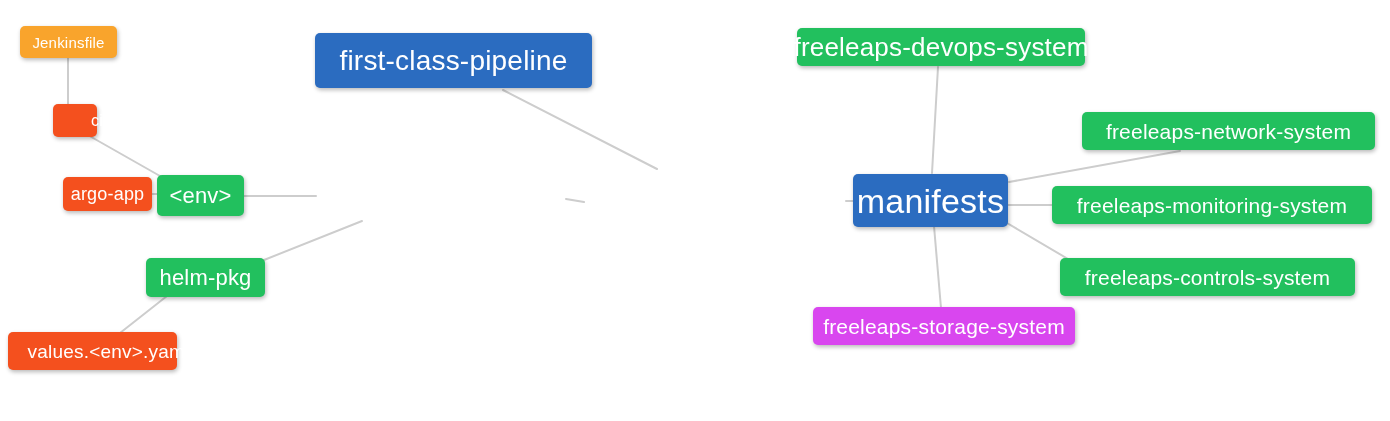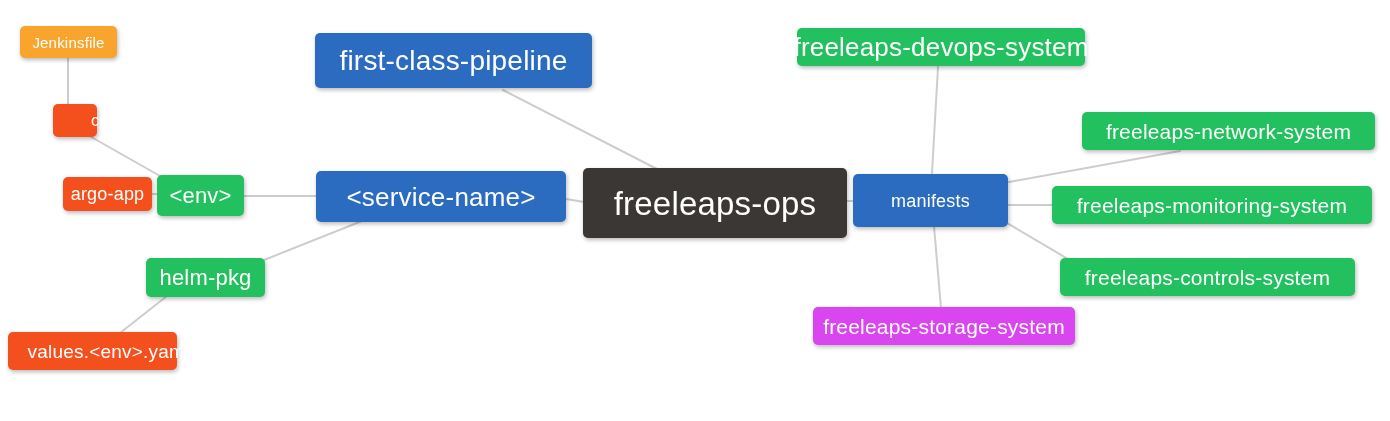--- a/index.html
+++ b/index.html
@@ -78,27 +78,21 @@
     </div>
     <div class="node" style="left: 146px; top: 258px; width: 119px; height: 39px; background: rgb(34, 192, 94); font-size: 22px; text-align: center;">
       <span>helm-pkg</span>
     </div>
     <div class="node" style="left: 8px; top: 332px; width: 169px; height: 38px; background: rgb(244, 80, 30); font-size: 19px; padding-left: 32px;">
       <span>values.&lt;env&gt;.yaml</span>
     </div>
     <div class="node" style="left: 315px; top: 33px; width: 277px; height: 55px; background: rgb(43, 108, 192); font-size: 28px;">
       <span>first-class-pipeline</span>
     </div>
-    <div class="node" style="left: 316px; top: 171px; width: 250px; height: 51px; background: rgb(43, 108, 192); font-size: 26px;">
-      <span>&lt;service-name&gt;</span>
-    </div>
-    <div class="node" style="left: 583px; top: 168px; width: 264px; height: 70px; background: rgb(59, 55, 52); font-size: 33px;">
-      <span>freeleaps-ops</span>
-    </div>
-    <div class="node" style="left: 853px; top: 174px; width: 155px; height: 53px; background: rgb(43, 108, 192); font-size: 18px;">
+    <div class="node" style="left: 853px; top: 174px; width: 155px; height: 53px; background: rgb(43, 108, 192); font-size: 34px;">
       <span>manifests</span>
     </div>
     <div class="node" style="left: 797px; top: 28px; width: 288px; height: 38px; background: rgb(34, 192, 94); font-size: 26px;">
       <span>freeleaps-devops-system</span>
     </div>
     <div class="node" style="left: 1054px; top: 112px; width: 293px; height: 38px; background: rgb(34, 192, 94); font-size: 21px; margin-left: 28px;">
       <span>freeleaps-network-system</span>
     </div>
     <div class="node" style="left: 1052px; top: 186px; width: 320px; height: 38px; background: rgb(34, 192, 94); font-size: 21px;">
       <span>freeleaps-monitoring-system</span>

